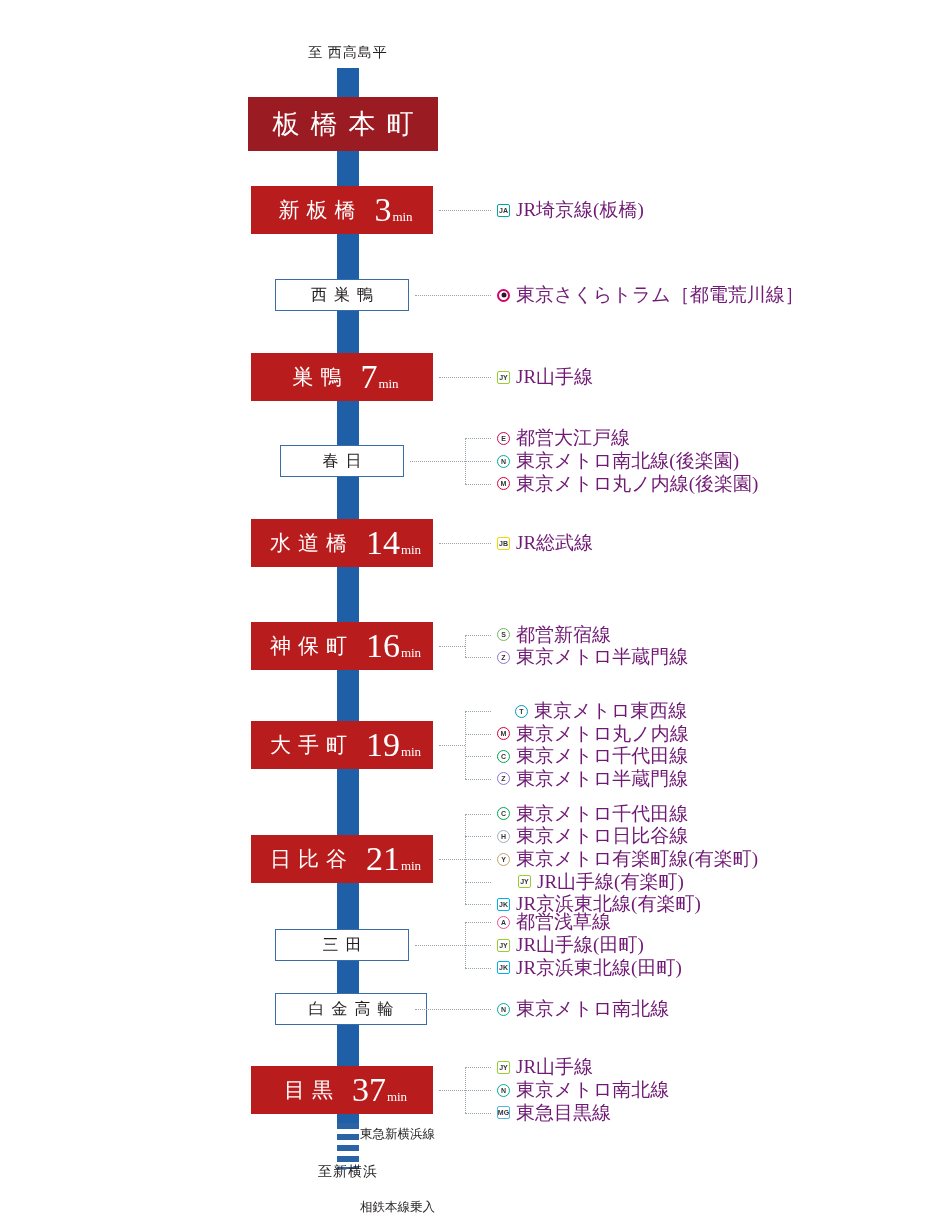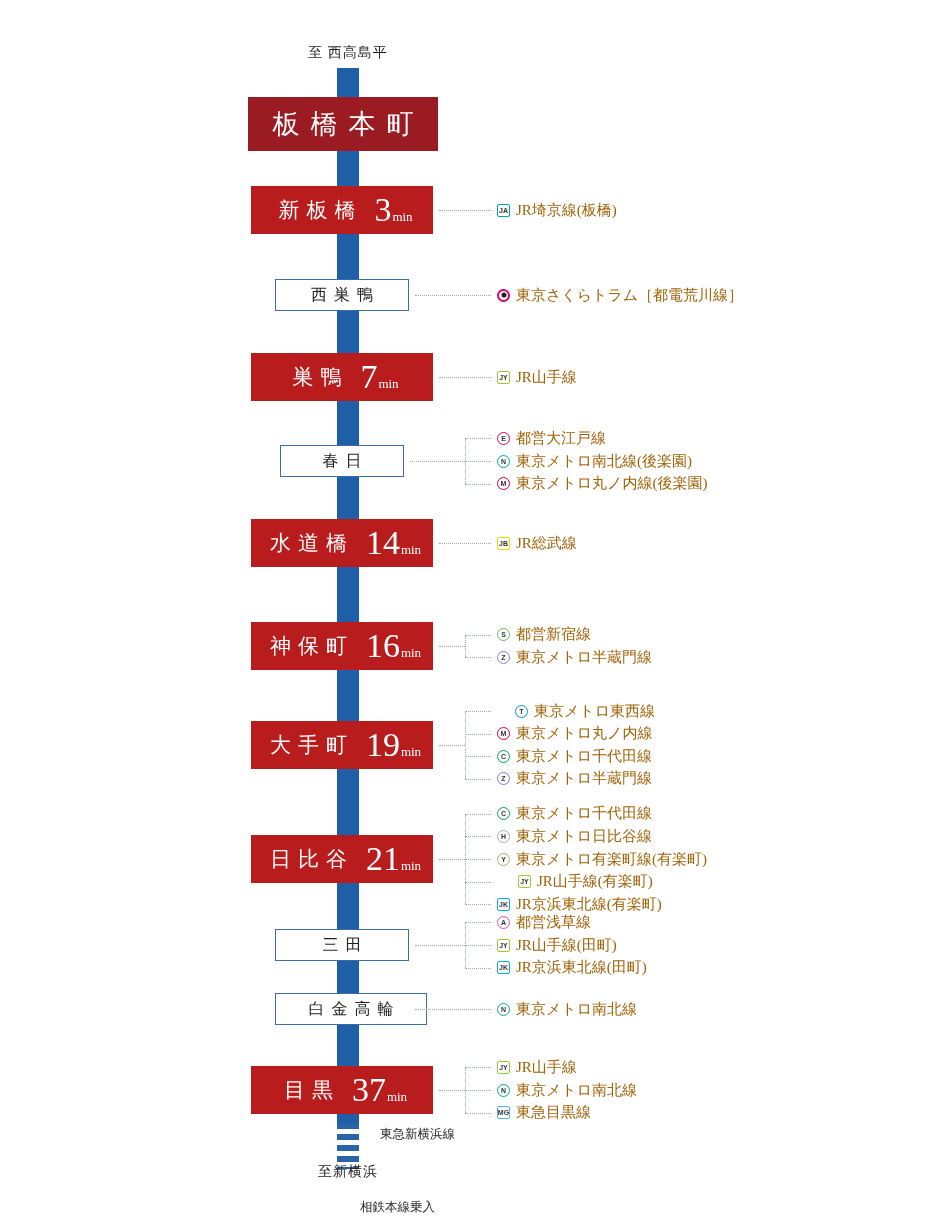--- a/index.html
+++ b/index.html
@@ -62,21 +62,21 @@
     position:absolute;width:0;
     border-left:1px dotted #9aa4ad;
   }
 
   
   .lineitem{
     position:absolute;display:flex;align-items:center;
     white-space:nowrap;height:17px;
   }
   .lineitem .txt{
-    font-size:15px;color:#a16207;margin-left:6px;letter-spacing:0px;
+    font-size:19px;color:#701a75;margin-left:6px;letter-spacing:0px;
   }
 
   
   .ic{
     width:13px;height:13px;box-sizing:border-box;
     display:flex;align-items:center;justify-content:center;
     font-family:"Liberation Sans",sans-serif;
     font-weight:700;line-height:1;flex:0 0 auto;
   }
   .ic.sq{border:1.6px solid #888;border-radius:2px;font-size:7px;color:#333;background:#fff;}
@@ -98,21 +98,21 @@
 <body>
 
 <div id="diagram">
 
   <div class="trunk" style="top:68px;height:1058px;"></div>
   <div class="trunk-dashed" style="top:1123px;height:46px;"></div>
 
   <div class="terminus" style="left:248px;top:44px;width:200px;">至 西高島平</div>
   <div class="terminus" style="left:248px;top:1163px;width:200px;">至新横浜</div>
 
-  <div class="branchtxt" style="left:360px;top:1127px;margin-left:20px;">東急新横浜線</div>
+  <div class="branchtxt" style="left:360px;top:1127px;">東急新横浜線</div>
   <div class="branchtxt" style="left:360px;top:1200px;">相鉄本線乗入</div>
 
   <div id="stations-layer">
       <div class="stn origin" style="left: 248px; top: 97px; width: 190px; height: 54px;">
         <span class="nm">板橋本町</span>
       </div>
       <div class="stn filled" style="left: 251px; top: 186px; width: 182px; height: 48px;">
         <span class="nm">新板橋</span>
         <span class="tm"><span>3</span><span class="mu">min</span></span>
       </div>

